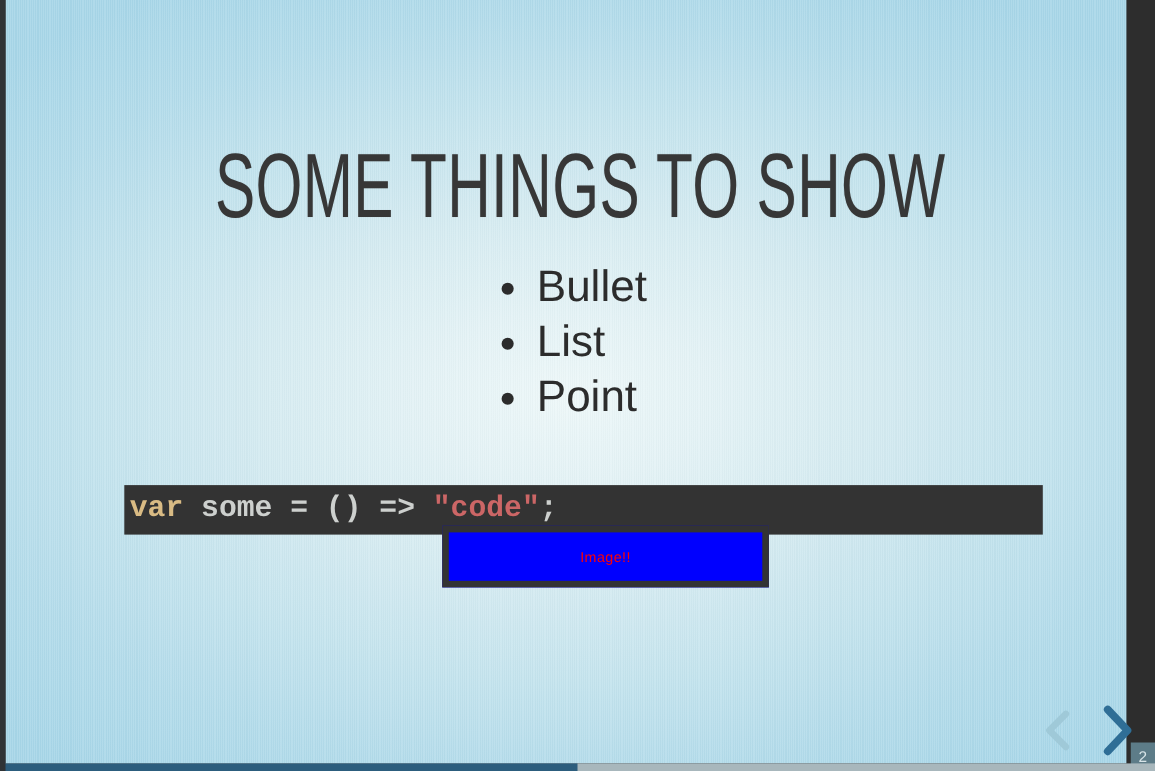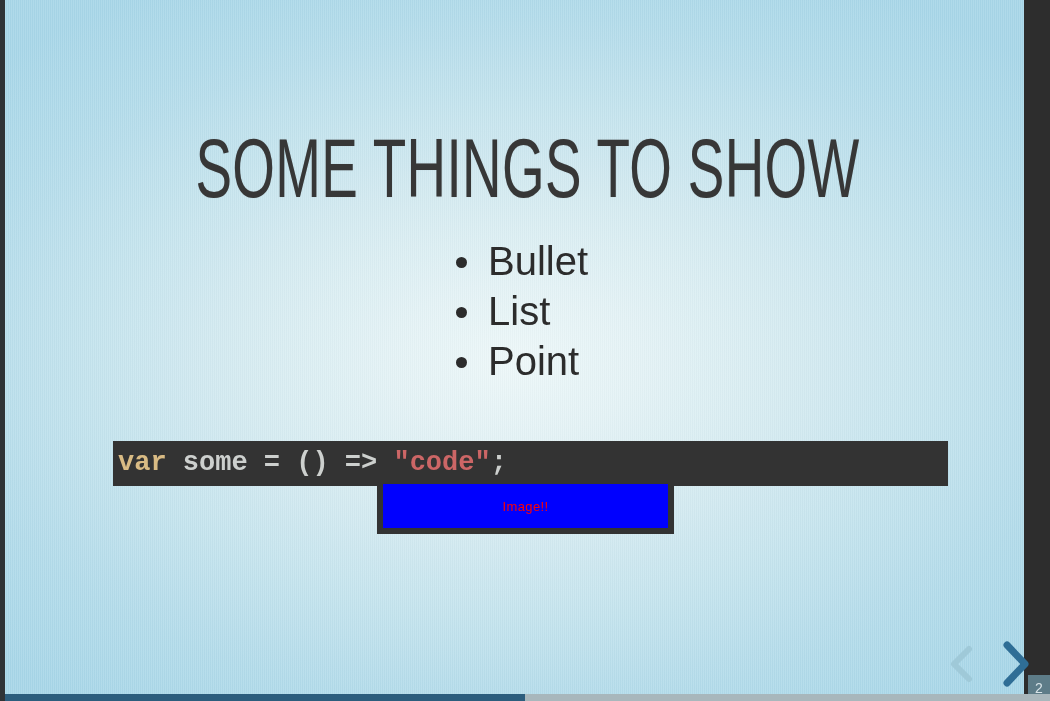--- a/index.html
+++ b/index.html
@@ -131,21 +131,21 @@
     margin-top: 32px;
   }
   #code-block .code-inner { padding-left: 5px; }
   .tok-keyword { color: #d9bb84; }
   .tok-plain   { color: #cdd0ce; }
   .tok-string  { color: #cc6666; }
   .tok-punct   { color: #cdd0ce; }
 
   #image-placeholder {
     position: absolute;
-    left: 372px;
+    left: 397px;
     top: 478px;
     width: 285px;
     height: 44px;
     background: #0000ff;
     border: 6px solid #333333;
     box-sizing: content-box;
     display: flex;
     align-items: center;
     justify-content: center;
   }

